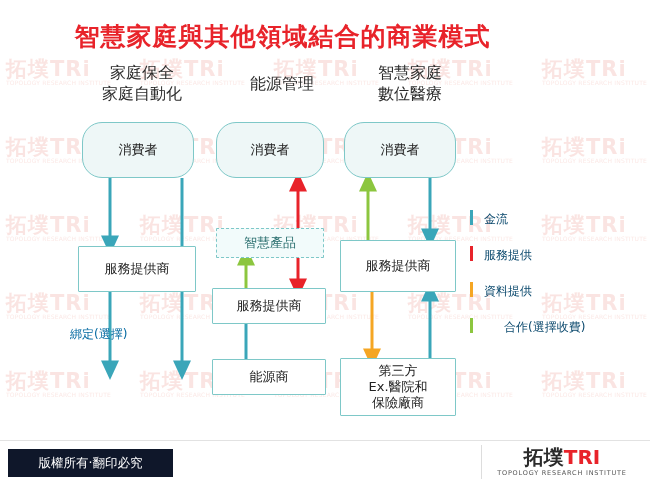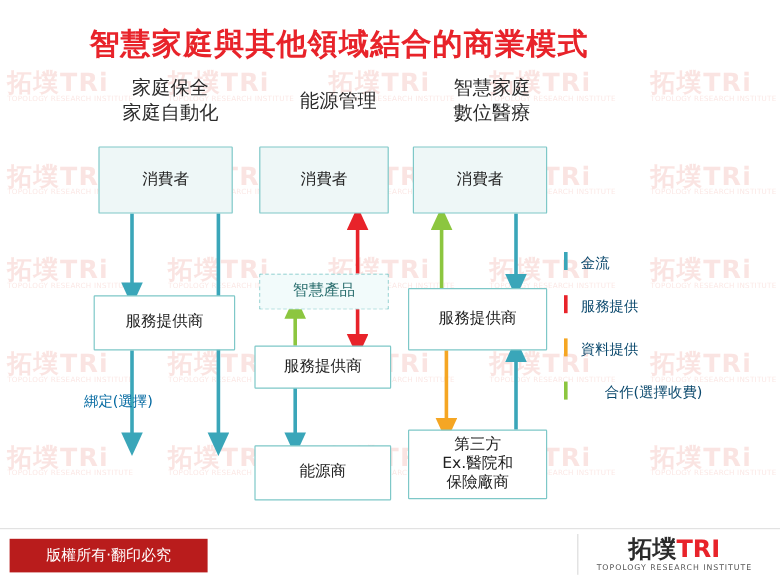--- a/index.html
+++ b/index.html
@@ -66,20 +66,21 @@
     font-size: 13px;
     display: flex;
     align-items: center;
     justify-content: center;
     text-align: center;
     line-height: 1.25;
     border-radius: 1px;
   }
   .box.shaded {
     background: #eef7f7;
+    border-radius: 20px;
   }
   .box.dashed {
     border: 1px dashed #7ec8c8;
     background: #f2fbfb;
     color: #2b6f6f;
   }
   .arrow {
     position: absolute;
   }
   .legend-item {
@@ -104,21 +105,21 @@
     bottom: 0;
     width: 650px;
     height: 46px;
   }
   .footer-left {
     position: absolute;
     left: 8px;
     bottom: 8px;
     width: 165px;
     height: 28px;
-    background: #b91c1c;
+    background: #0f172a;
     color: #ffffff;
     font-size: 12.5px;
     display: flex;
     align-items: center;
     justify-content: center;
   }
   .footer-mid {
     position: absolute;
     left: 173px;
     bottom: 8px;
@@ -253,21 +254,21 @@
 
     <line x1="430" y1="358" x2="430" y2="292" stroke="#3aa6b9" stroke-width="3" marker-end="url(#ah-teal)"></line>
   </svg>
 
   <div class="box shaded" style="left:82px; top:122px; width:112px; height:56px;">消費者</div>
   <div class="box" style="left:78px; top:246px; width:118px; height:46px;">服務提供商</div>
 
   <div class="box shaded" style="left:216px; top:122px; width:108px; height:56px;">消費者</div>
   <div class="box dashed" style="left:216px; top:228px; width:108px; height:30px;">智慧產品</div>
   <div class="box" style="left:212px; top:288px; width:114px; height:36px;">服務提供商</div>
-  <div class="box" style="left:212px; top:371px; width:114px; height:46px;">能源商</div>
+  <div class="box" style="left:212px; top:359px; width:114px; height:36px;">能源商</div>
 
   <div class="box shaded" style="left:344px; top:122px; width:112px; height:56px;">消費者</div>
   <div class="box" style="left:340px; top:240px; width:116px; height:52px;">服務提供商</div>
   <div class="box" style="left:340px; top:358px; width:116px; height:58px; flex-direction:column;">
     <span>第三方</span>
     <span>Ex.醫院和</span>
     <span>保險廠商</span>
   </div>
 
   <div class="note" style="left:70px; top:326px;">綁定(選擇)</div>

